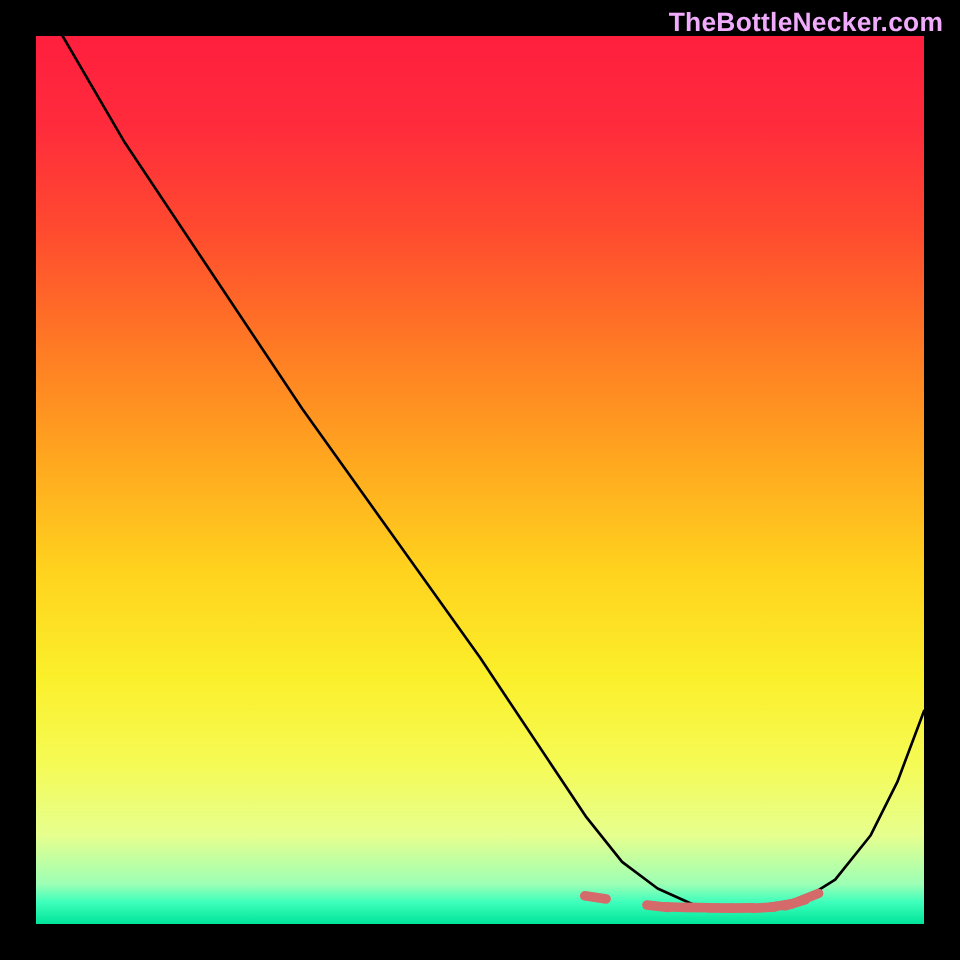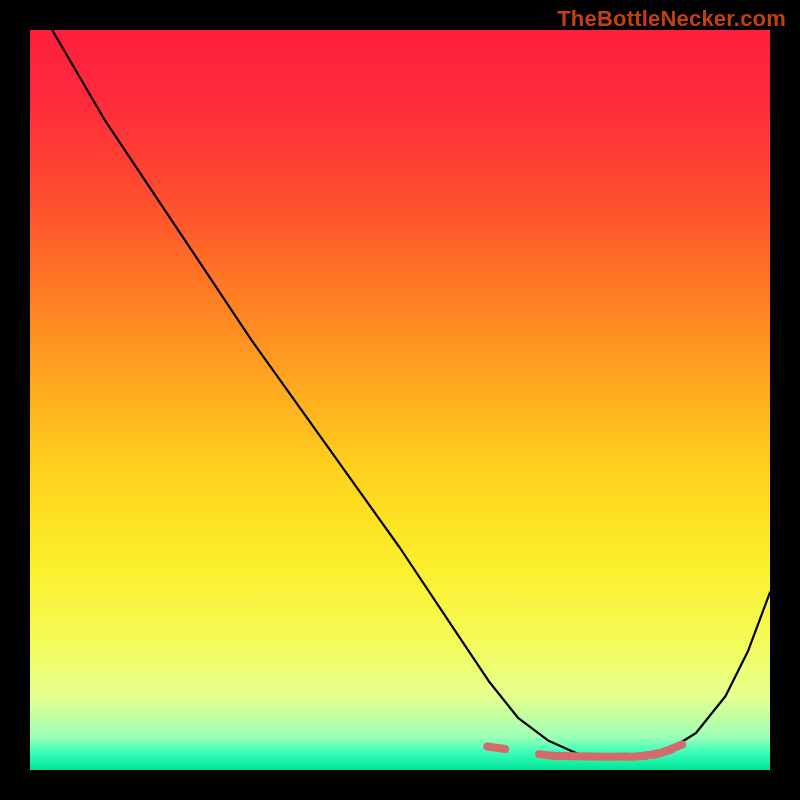--- a/index.html
+++ b/index.html
@@ -16,21 +16,21 @@
     width: 800px;
     height: 800px;
     background: #000;
   }
   .watermark {
     position: absolute;
     top: 6px;
     right: 14px;
     font-size: 22px;
     font-weight: 600;
-    color: #c2410c;
+    color: #f0abfc;
     letter-spacing: 0.2px;
     z-index: 50;
   }
   .plot-wrap {
     position: absolute;
     left: 30px;
     top: 30px;
     width: 740px;
     height: 740px;
   }

